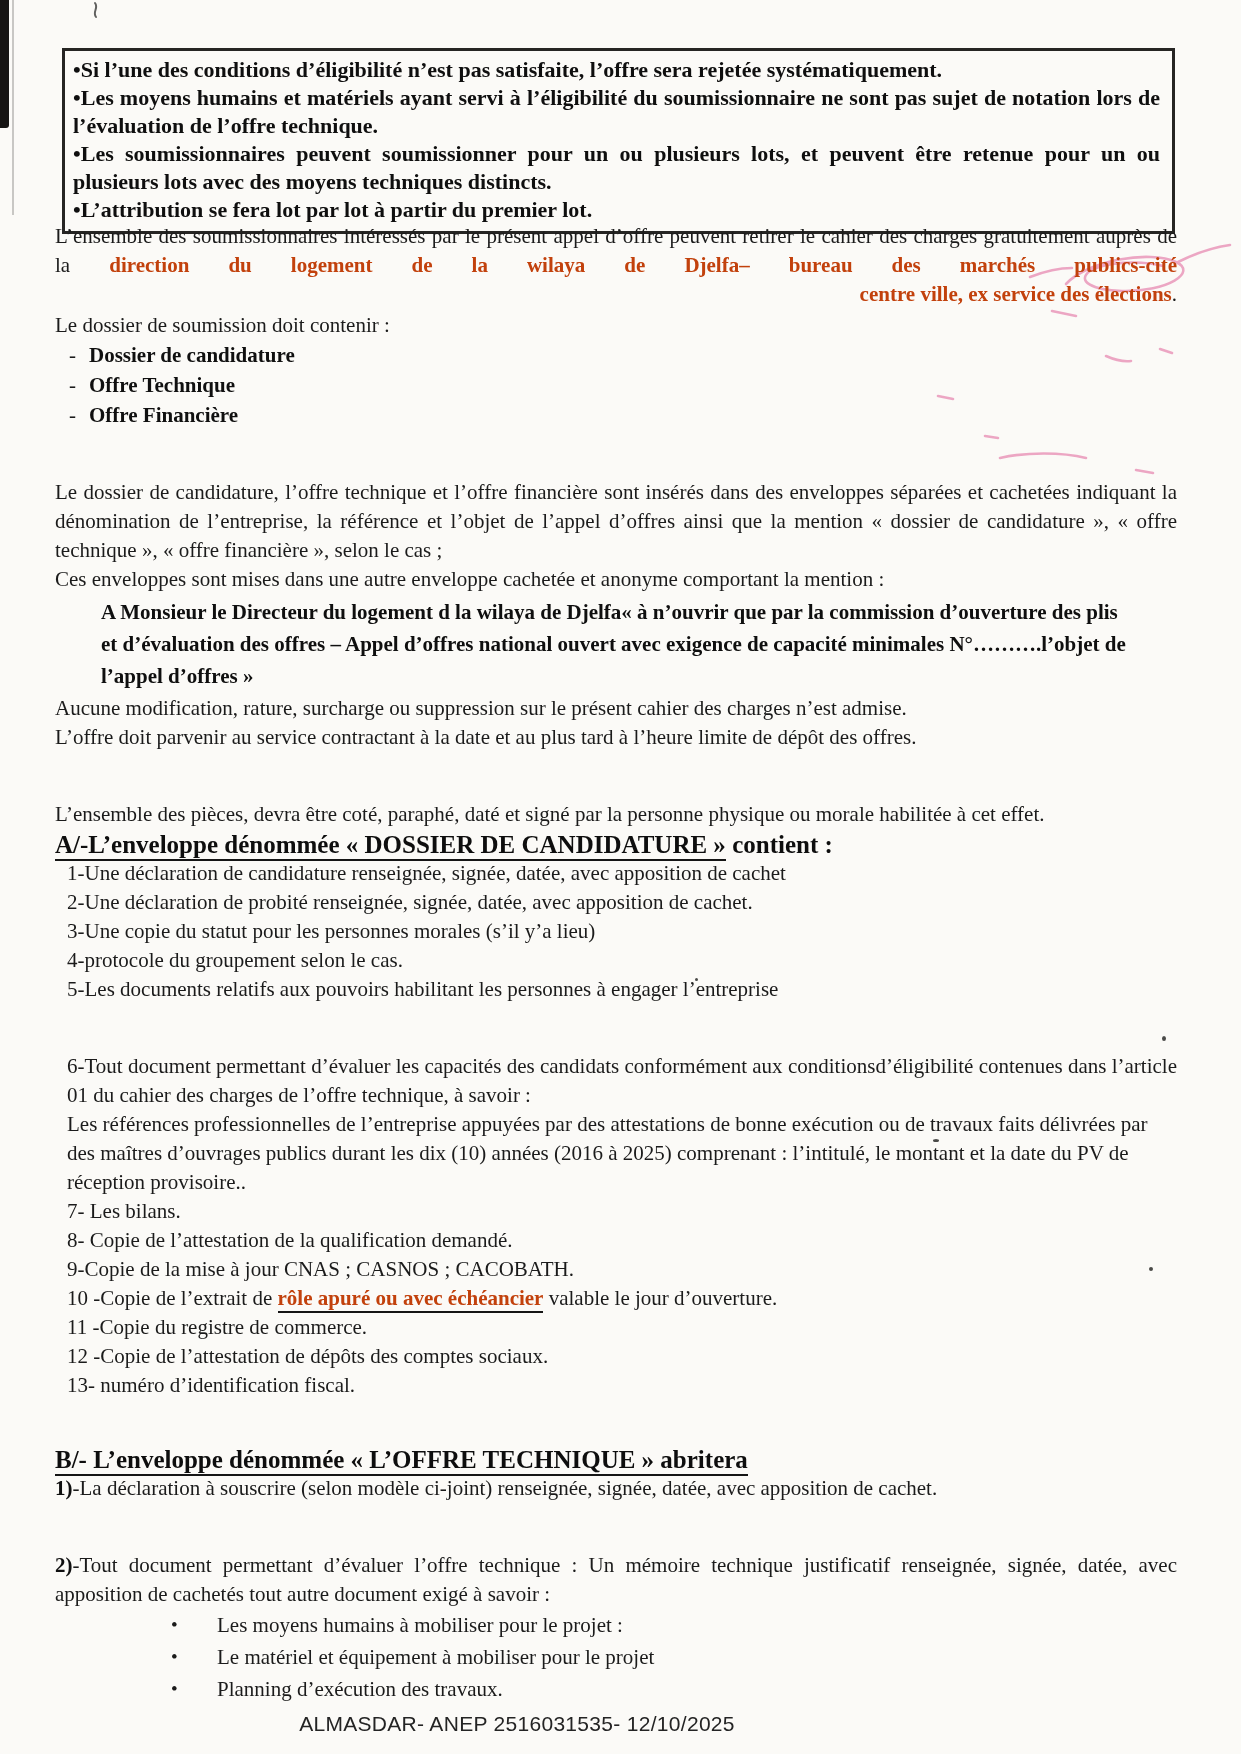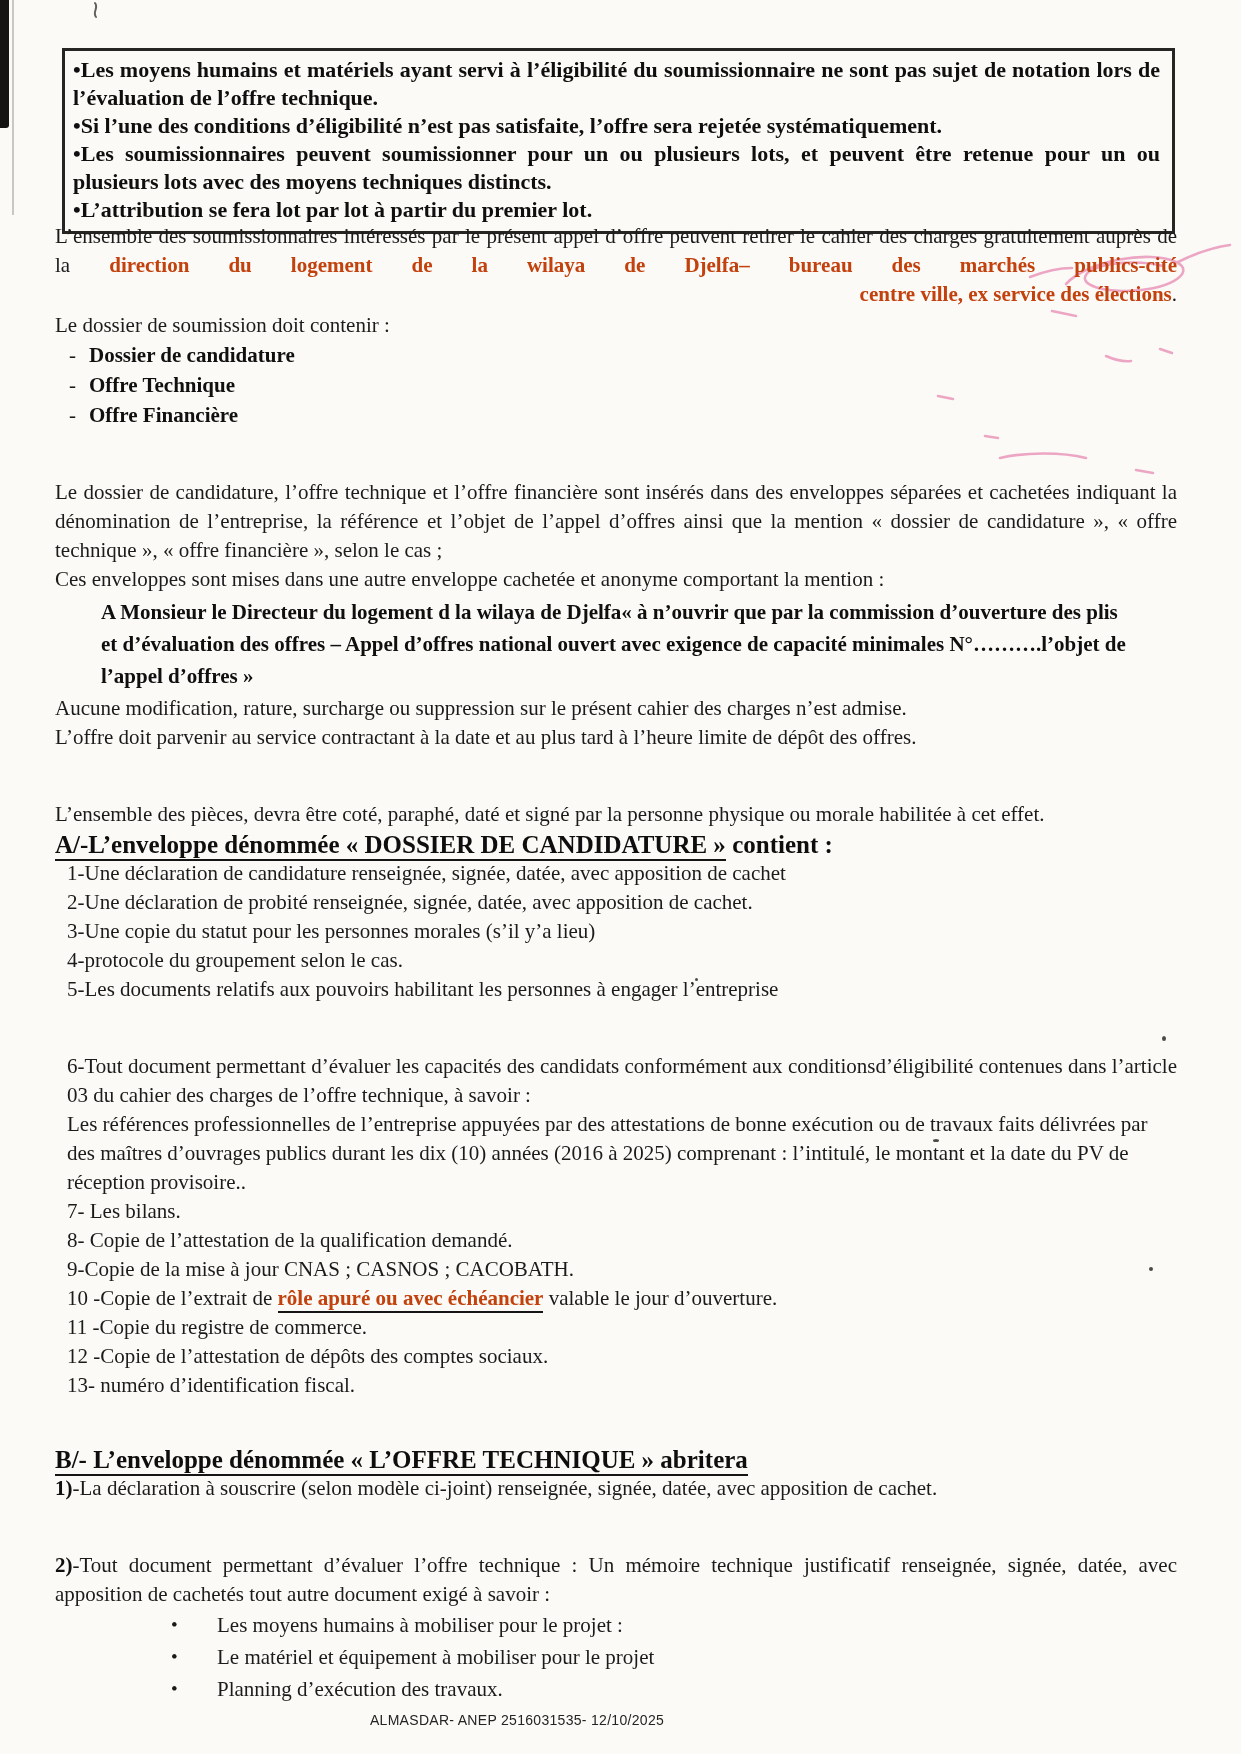--- a/index.html
+++ b/index.html
@@ -52,21 +52,21 @@
   .sec-a-items{padding-left:12px;}
   .gap-b{margin-top:45px;}
 
   .bullet-row{display:flex;line-height:32px;}
   .bullet-dot{width:46px;padding-left:116px;box-sizing:content-box;font-size:19px;}
   .num{font-weight:700;color:#0f0f0f;}
 
   .footer{
     position:absolute;left:0;top:1712px;width:1034px;text-align:center;
     font-family:"Liberation Sans","DejaVu Sans",sans-serif;
-    font-size:14px;color:#242424;letter-spacing:.3px;
+    font-size:21px;color:#242424;letter-spacing:.3px;
   }
 </style>
 </head>
 <body>
 
 <div class="page">
 
   <div class="edge-strip"></div>
   <div class="edge-line"></div>
   <svg class="artifact-svg" width="1241" height="1754" viewBox="0 0 1241 1754">
@@ -85,22 +85,22 @@
     <g fill="none" stroke="#3a3a38" stroke-width="2" stroke-linecap="round" opacity="0.8">
       <path d="M95,3 c4,5 -3,9 1,14"></path>
     </g>
   </svg>
   <div class="speck" style="left:1162px;top:1036px;width:4px;height:5px;"></div>
   <div class="speck" style="left:933px;top:1139px;width:6px;height:3px;"></div>
   <div class="speck" style="left:1149px;top:1267px;width:4px;height:4px;"></div>
   <div class="speck" style="left:695px;top:978px;width:3px;height:3px;"></div>
 
   <div class="notice-box">
+    <div class="notice-item">•Si l’une des conditions d’éligibilité n’est pas satisfaite, l’offre sera rejetée systématiquement.</div>
     <div class="notice-item">•Les moyens humains et matériels ayant servi à l’éligibilité du soumissionnaire ne sont pas sujet de notation lors de l’évaluation de l’offre technique.</div>
-    <div class="notice-item">•Si l’une des conditions d’éligibilité n’est pas satisfaite, l’offre sera rejetée systématiquement.</div>
     <div class="notice-item">•Les soumissionnaires peuvent soumissionner pour un ou plusieurs lots, et peuvent être retenue pour un ou plusieurs lots avec des moyens techniques distincts.</div>
     <div class="notice-item">•L’attribution se fera lot par lot à partir du premier lot.</div>
   </div>
 
   <div class="content">
 
     <div class="just-all"><span>L’ensemble des soumissionnaires intéressés par le présent appel d’offre peuvent retirer le cahier des charges gratuitement auprès de la </span><span class="bold">direction du logement de la wilaya de Djelfa– bureau des marchés publics-cité</span></div>
     <div class="center retrait-center"><span class="bold">centre ville, ex service des élections</span><span>.</span></div>
 
     <div>Le dossier de soumission doit contenir :</div>
@@ -130,21 +130,21 @@
     <div class="just">L’ensemble des pièces, devra être coté, paraphé, daté et signé par la personne physique ou morale habilitée à cet effet.</div>
 
     <div class="sec-head"><span class="u2">A/-L’enveloppe dénommée « DOSSIER DE CANDIDATURE »</span><span> contient :</span></div>
 
     <div class="sec-a-items">
       <div>1-Une déclaration de candidature renseignée, signée, datée, avec apposition de cachet</div>
       <div>2-Une déclaration de probité renseignée, signée, datée, avec apposition de cachet.</div>
       <div>3-Une copie du statut pour les personnes morales (s’il y’a lieu)</div>
       <div>4-protocole du groupement selon le cas.</div>
       <div>5-Les documents relatifs aux pouvoirs habilitant les personnes à engager l’entreprise</div>
-      <div class="just">6-Tout document permettant d’évaluer les capacités des candidats conformément aux conditionsd’éligibilité contenues dans l’article 03 du cahier des charges de l’offre technique, à savoir :</div>
+      <div class="just">6-Tout document permettant d’évaluer les capacités des candidats conformément aux conditionsd’éligibilité contenues dans l’article 01 du cahier des charges de l’offre technique, à savoir :</div>
       <div>Les références professionnelles de l’entreprise appuyées par des attestations de bonne exécution ou de travaux faits délivrées par des maîtres d’ouvrages publics durant les dix (10) années (2016 à 2025) comprenant : l’intitulé, le montant et la date du PV de réception provisoire..</div>
       <div>7- Les bilans.</div>
       <div>8- Copie de l’attestation de la qualification demandé.</div>
       <div>9-Copie de la mise à jour CNAS ; CASNOS ; CACOBATH.</div>
       <div><span>10 -Copie de l’extrait de </span><span class="bold u2">rôle apuré ou avec échéancier</span><span> valable le jour d’ouverture.</span></div>
       <div>11 -Copie du registre de commerce.</div>
       <div>12 -Copie de l’attestation de dépôts des comptes sociaux.</div>
       <div>13- numéro d’identification fiscal.</div>
     </div>
 

